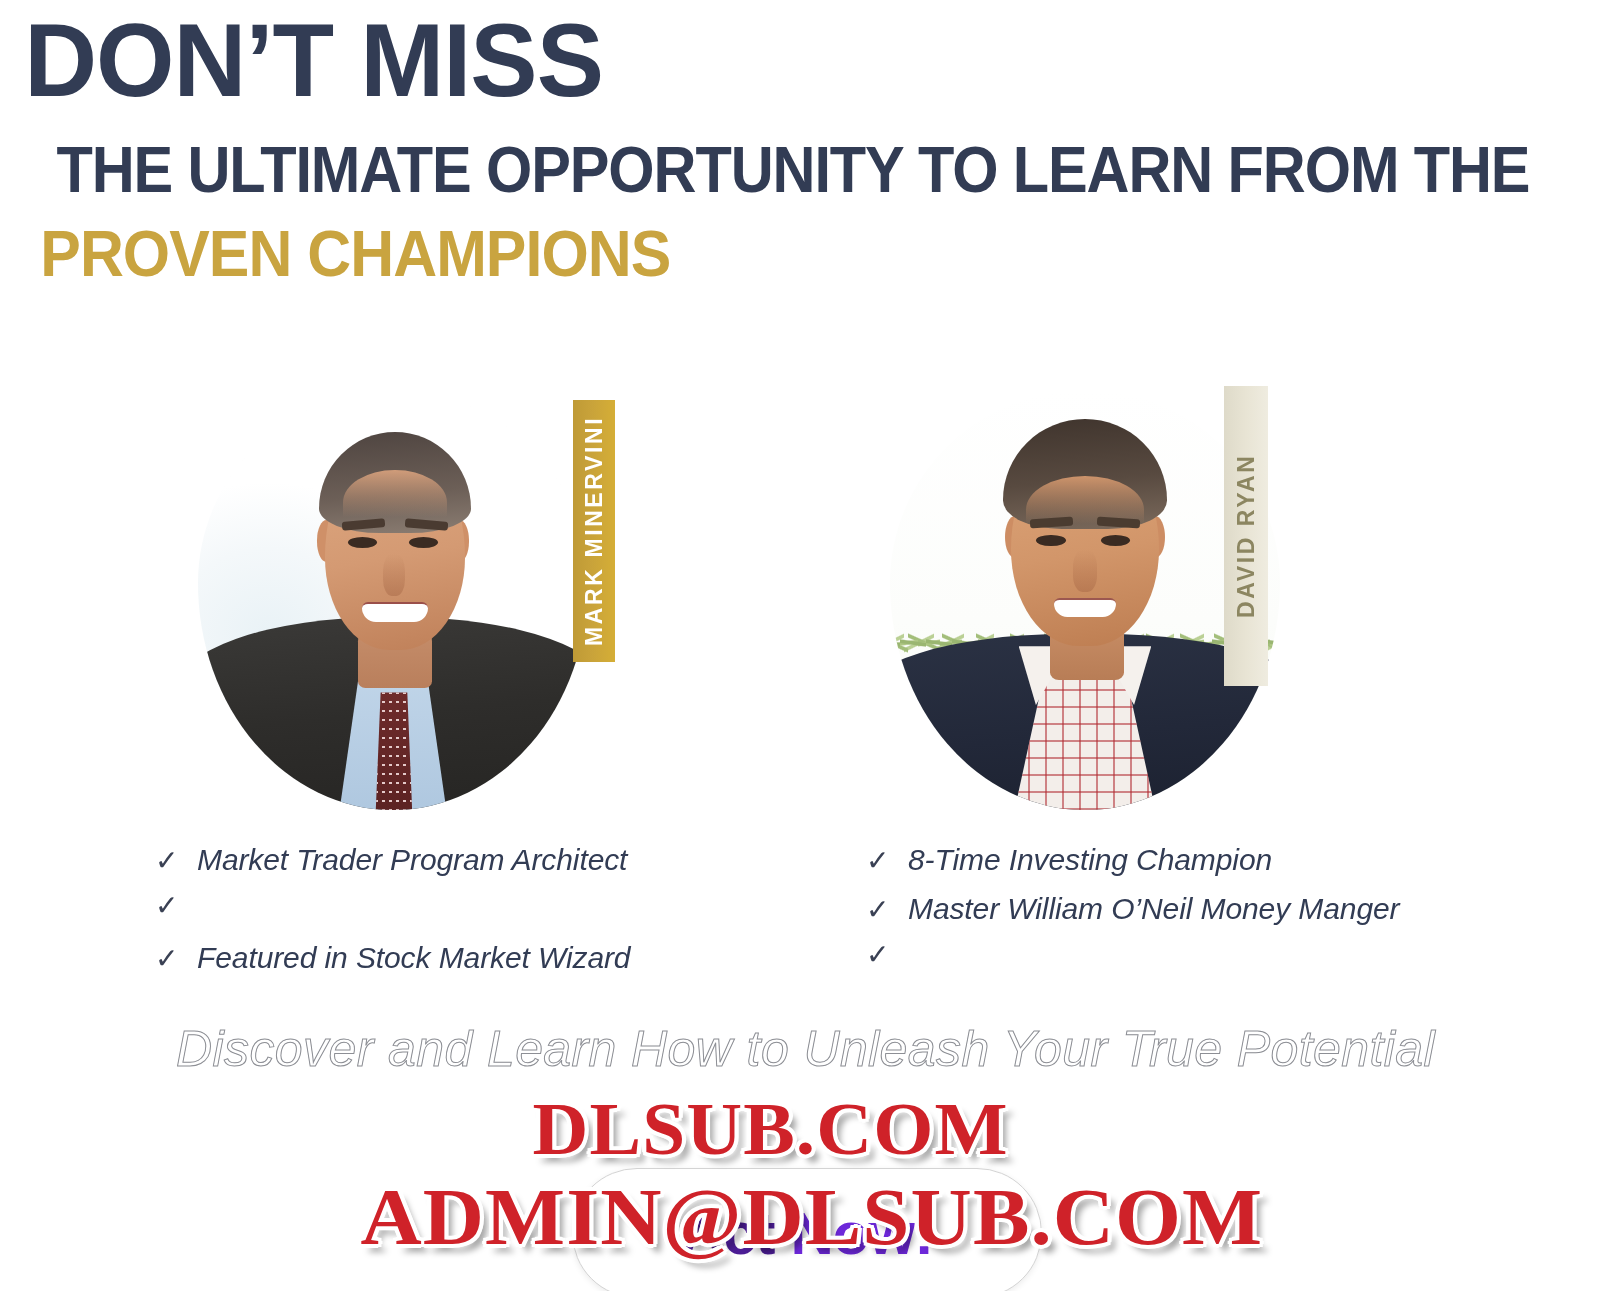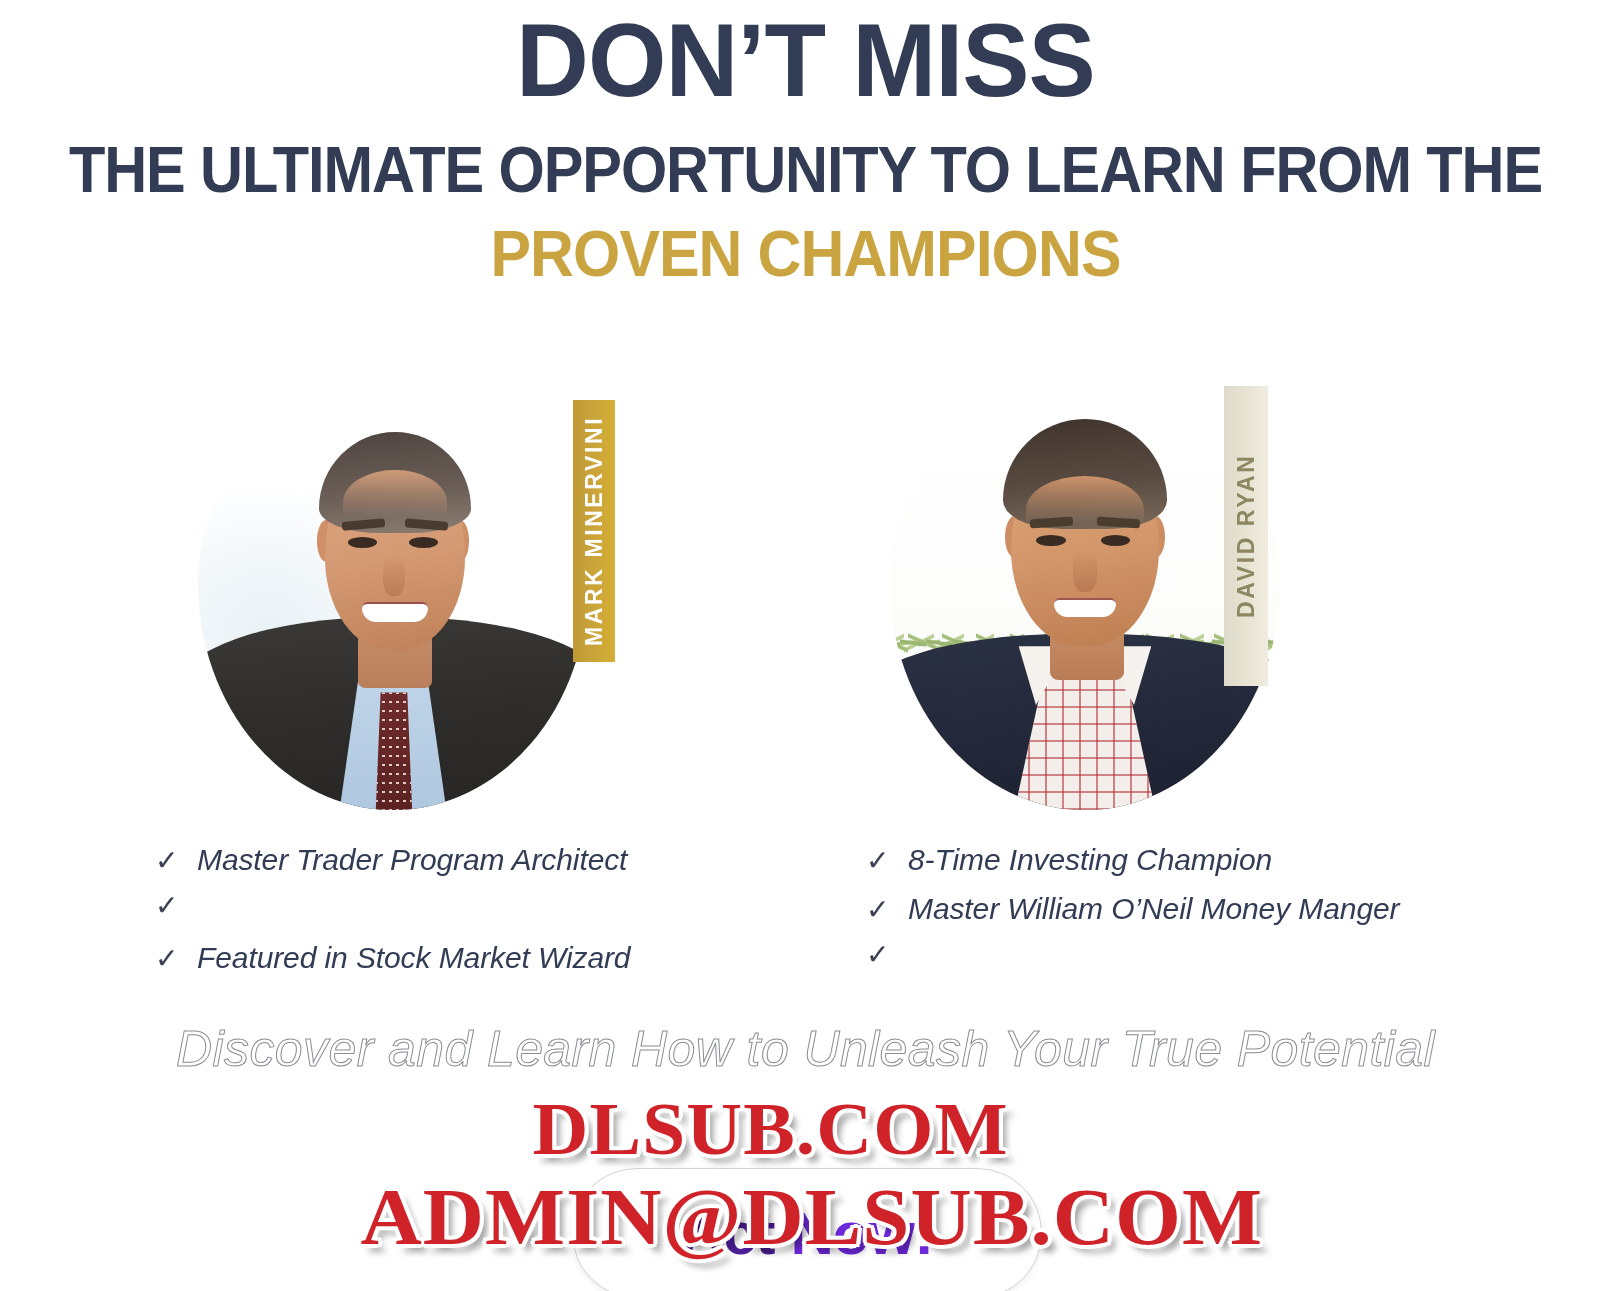--- a/index.html
+++ b/index.html
@@ -15,21 +15,20 @@
     font-family: "Liberation Sans", sans-serif;
     -webkit-font-smoothing: antialiased;
   }
 
   
   .headline-block {
     position: absolute;
     left: 0;
     top: 0;
     width: 1611px;
-    text-align: center;
   }
   .headline-1 {
     font-family: "Liberation Sans", sans-serif;
     font-weight: bold;
     font-size: 104px;
     line-height: 1.0;
     letter-spacing: -1px;
     color: #323c54;
     margin: 0;
     padding-top: 8px;
@@ -487,21 +486,21 @@
         <div class="dr-mouth"></div>
       </div>
     </div>
     <div class="name-banner name-banner-cream">DAVID RYAN</div>
   </div>
 </div>
 
 <div class="bullets bullets-left">
   <div class="bullet-row">
     <span class="bullet-check">✓</span>
-    <span class="bullet-text">Master Trader Program Architect</span>
+    <span class="bullet-text">Market Trader Program Architect</span>
   </div>
   <div class="bullet-row">
     <span class="bullet-check">✓</span>
   </div>
   <div class="bullet-row">
     <span class="bullet-check">✓</span>
     <span class="bullet-text">Featured in Stock Market Wizard</span>
   </div>
 </div>
 

